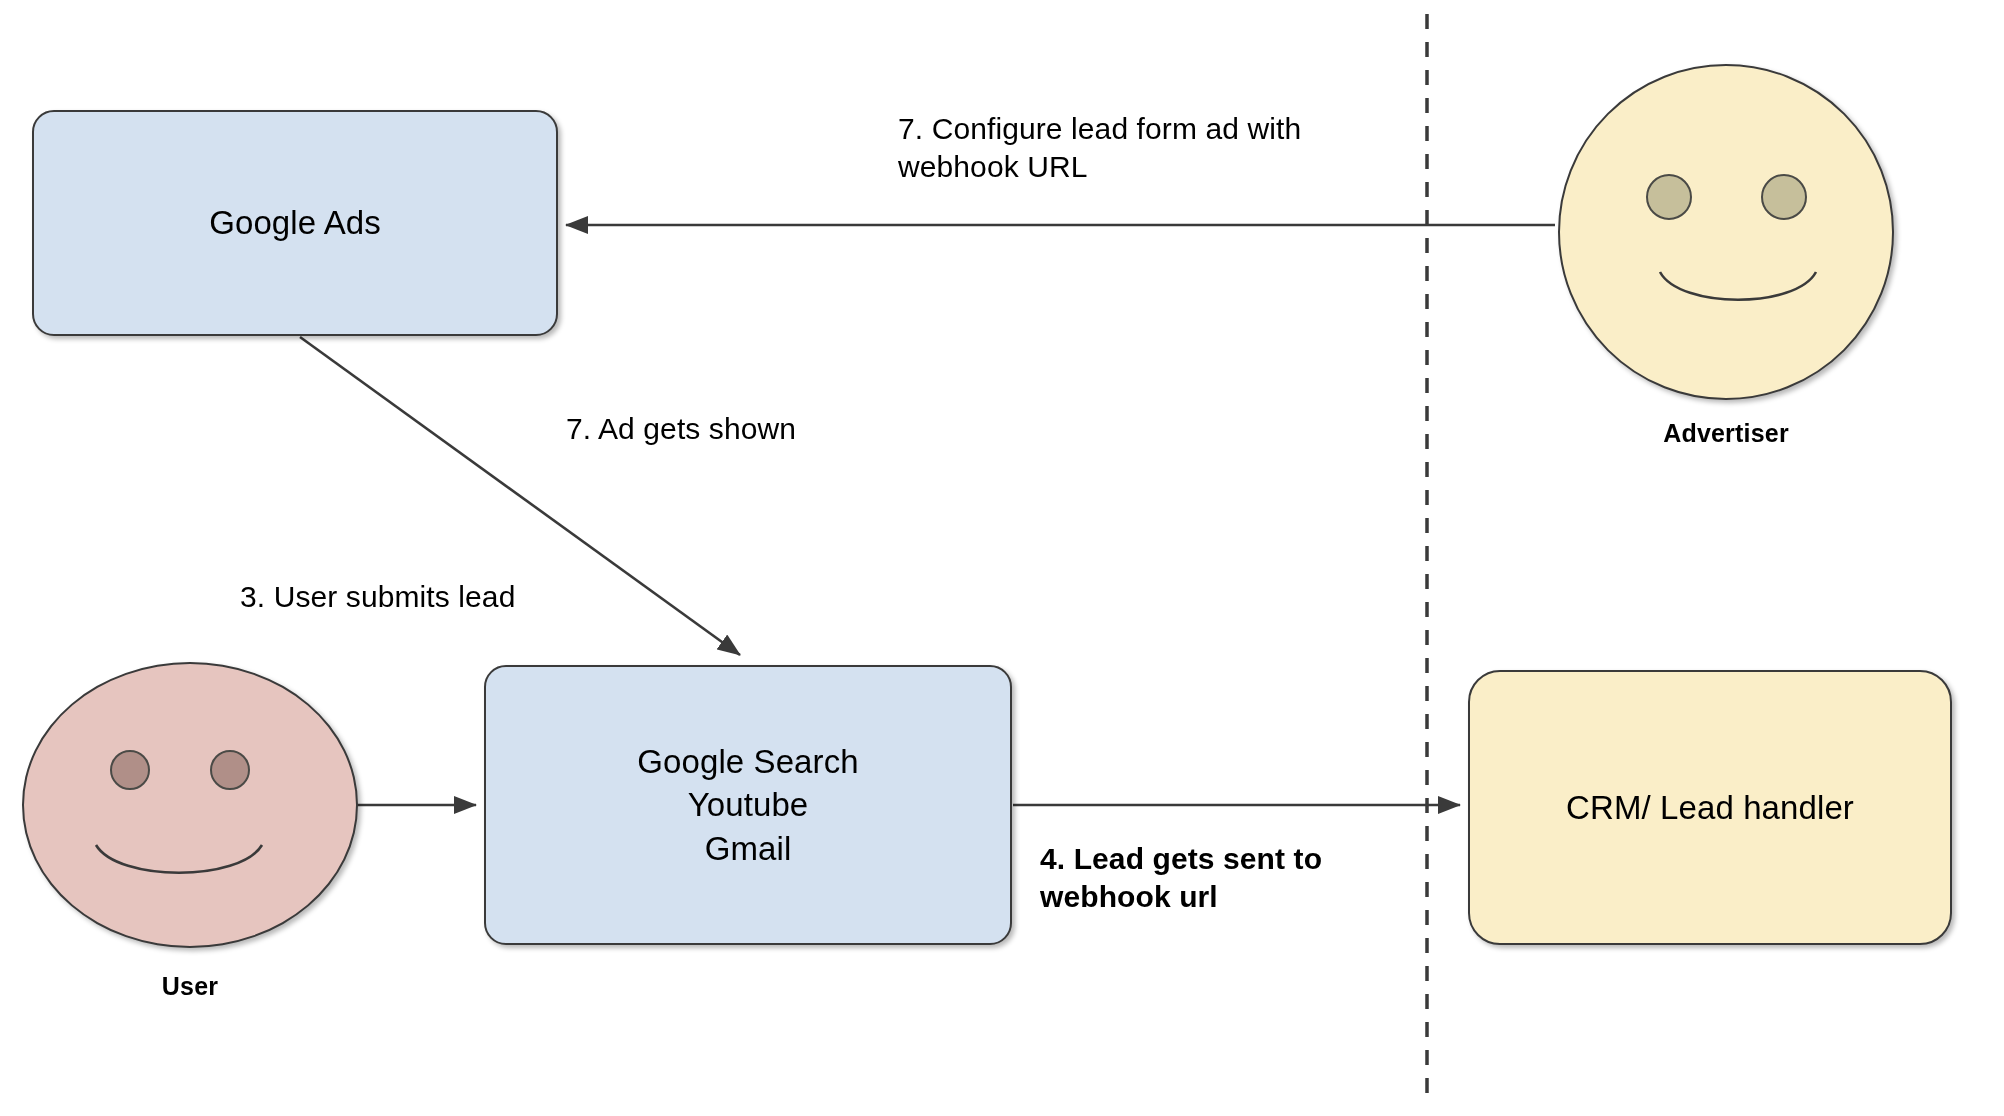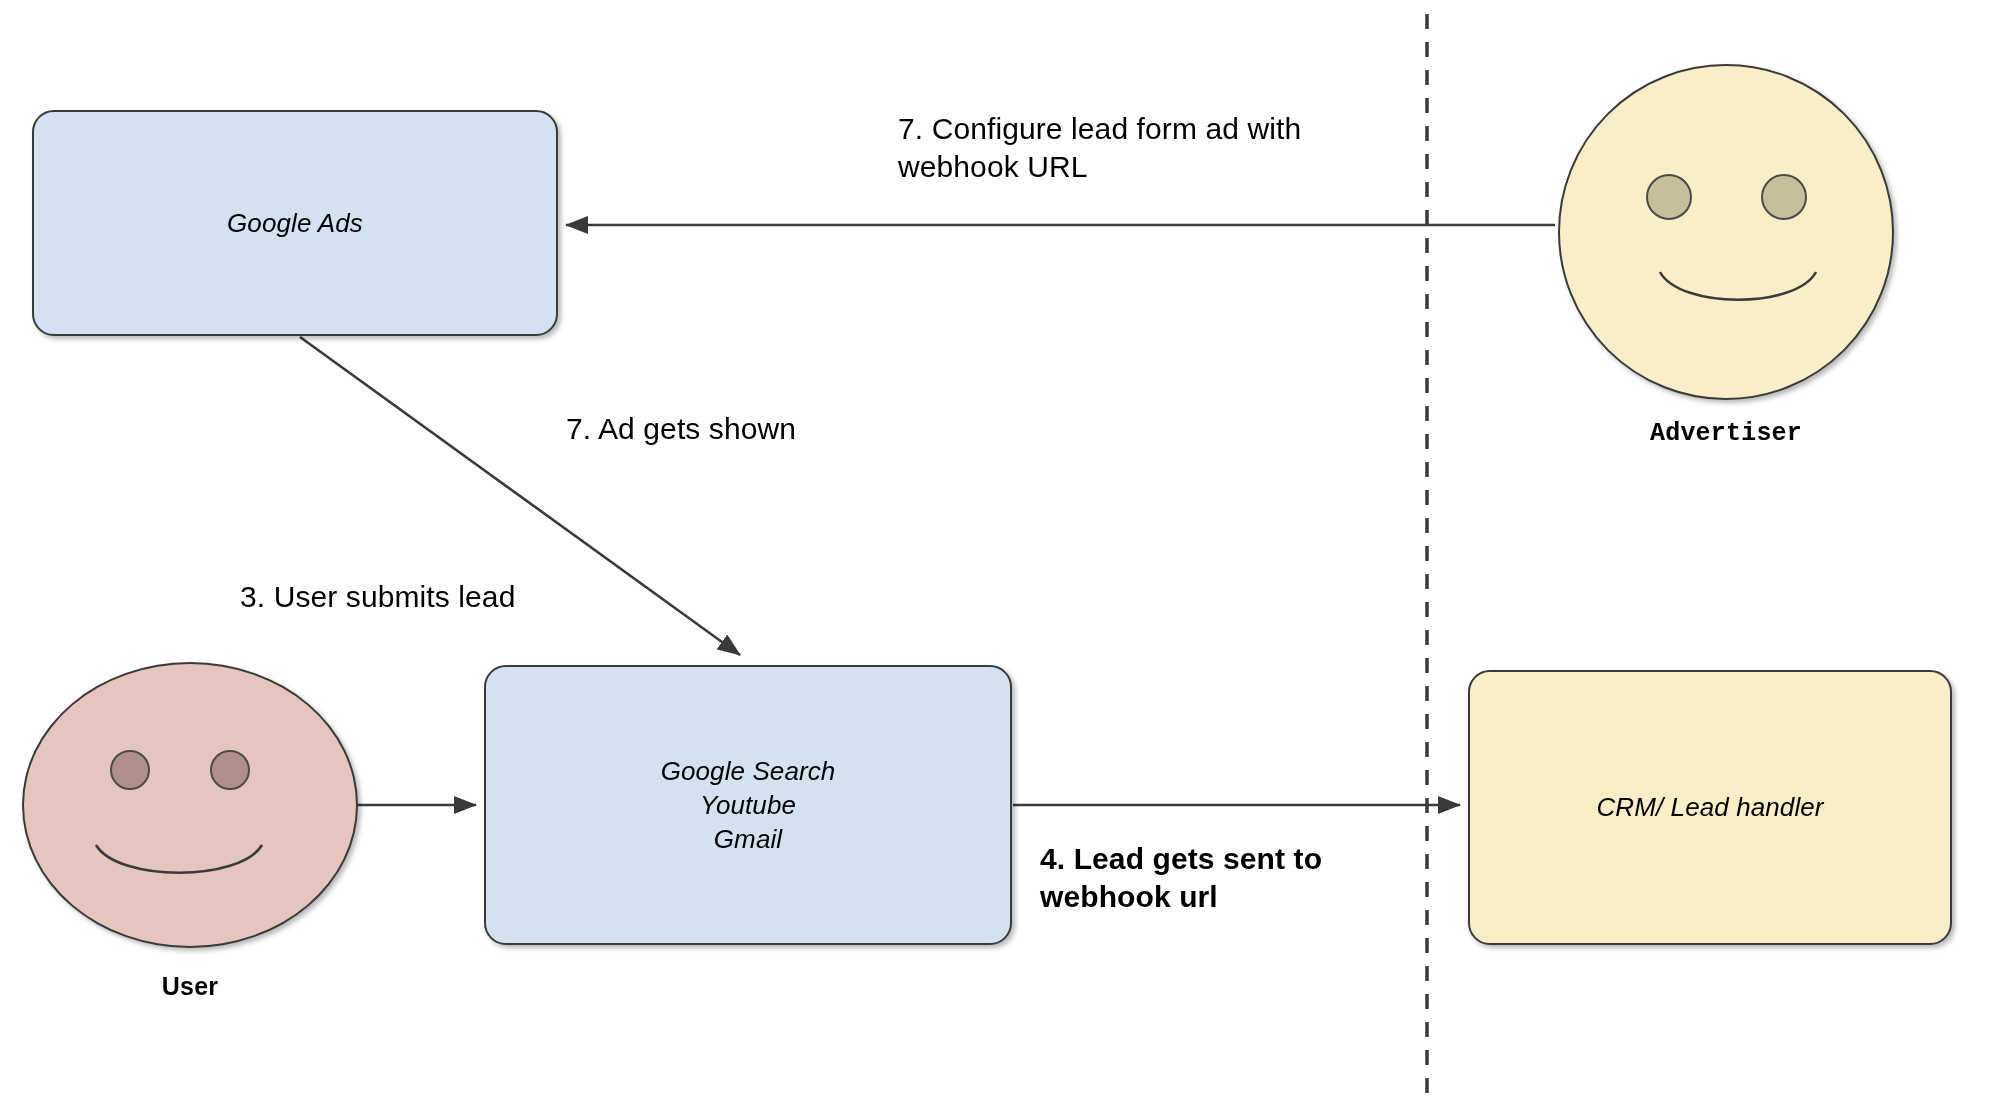--- a/index.html
+++ b/index.html
@@ -38,25 +38,24 @@
     align-items: center;
     justify-content: center;
     text-align: center;
     color: #000000;
     box-shadow: 3px 3px 5px rgba(0,0,0,0.28);
     z-index: 3;
   }
   .node-box.blue { background: #d4e1f0; }
   .node-box.cream { background: #faeec8; }
   .node-label {
-    font-size: 26px;
+    font-size: 33px;
     line-height: 1.32;
     letter-spacing: 0.1px;
     white-space: pre-line;
-    font-style: italic;
   }
 
   
   .actor {
     position: absolute;
     z-index: 3;
   }
   .face {
     position: absolute;
     left: 0;
@@ -126,25 +125,25 @@
   <div class="node-box blue" style="left:32px; top:110px; width:526px; height:226px;">
     <span class="node-label">Google Ads</span>
   </div>
 
   <div class="node-box blue" style="left:484px; top:665px; width:528px; height:280px;">
     <span class="node-label">Google Search
 Youtube
 Gmail</span>
   </div>
 
-  <div class="node-box cream" style="left:1468px; top:670px; width:484px; height:275px;">
+  <div class="node-box cream" style="left:1468px; top:670px; width:484px; height:275px;border-radius:32px;">
     <span class="node-label">CRM/ Lead handler</span>
   </div>
 
-  <div class="actor" style="left:1558px; top:64px; width:336px; height:380px;font-family:Liberation Mono, monospace;">
+  <div class="actor" style="left:1558px; top:64px; width:336px; height:380px;">
     <div class="face cream" style="width:336px; height:336px;"></div>
     <div class="eye khaki" style="left:88px; top:110px; width:46px; height:46px;"></div>
     <div class="eye khaki" style="left:203px; top:110px; width:46px; height:46px;"></div>
     <svg class="mouth" style="left:100px; top:205px;" width="160" height="46" viewBox="0 0 160 46">
       <path d="M2,3 C22,40 138,40 158,3" fill="none" stroke="#3a3a3a" stroke-width="2.6"></path>
     </svg>
     <div class="actor-name" style="top:355px;">Advertiser</div>
   </div>
 
   <div class="actor" style="left:22px; top:662px; width:336px; height:390px;">

